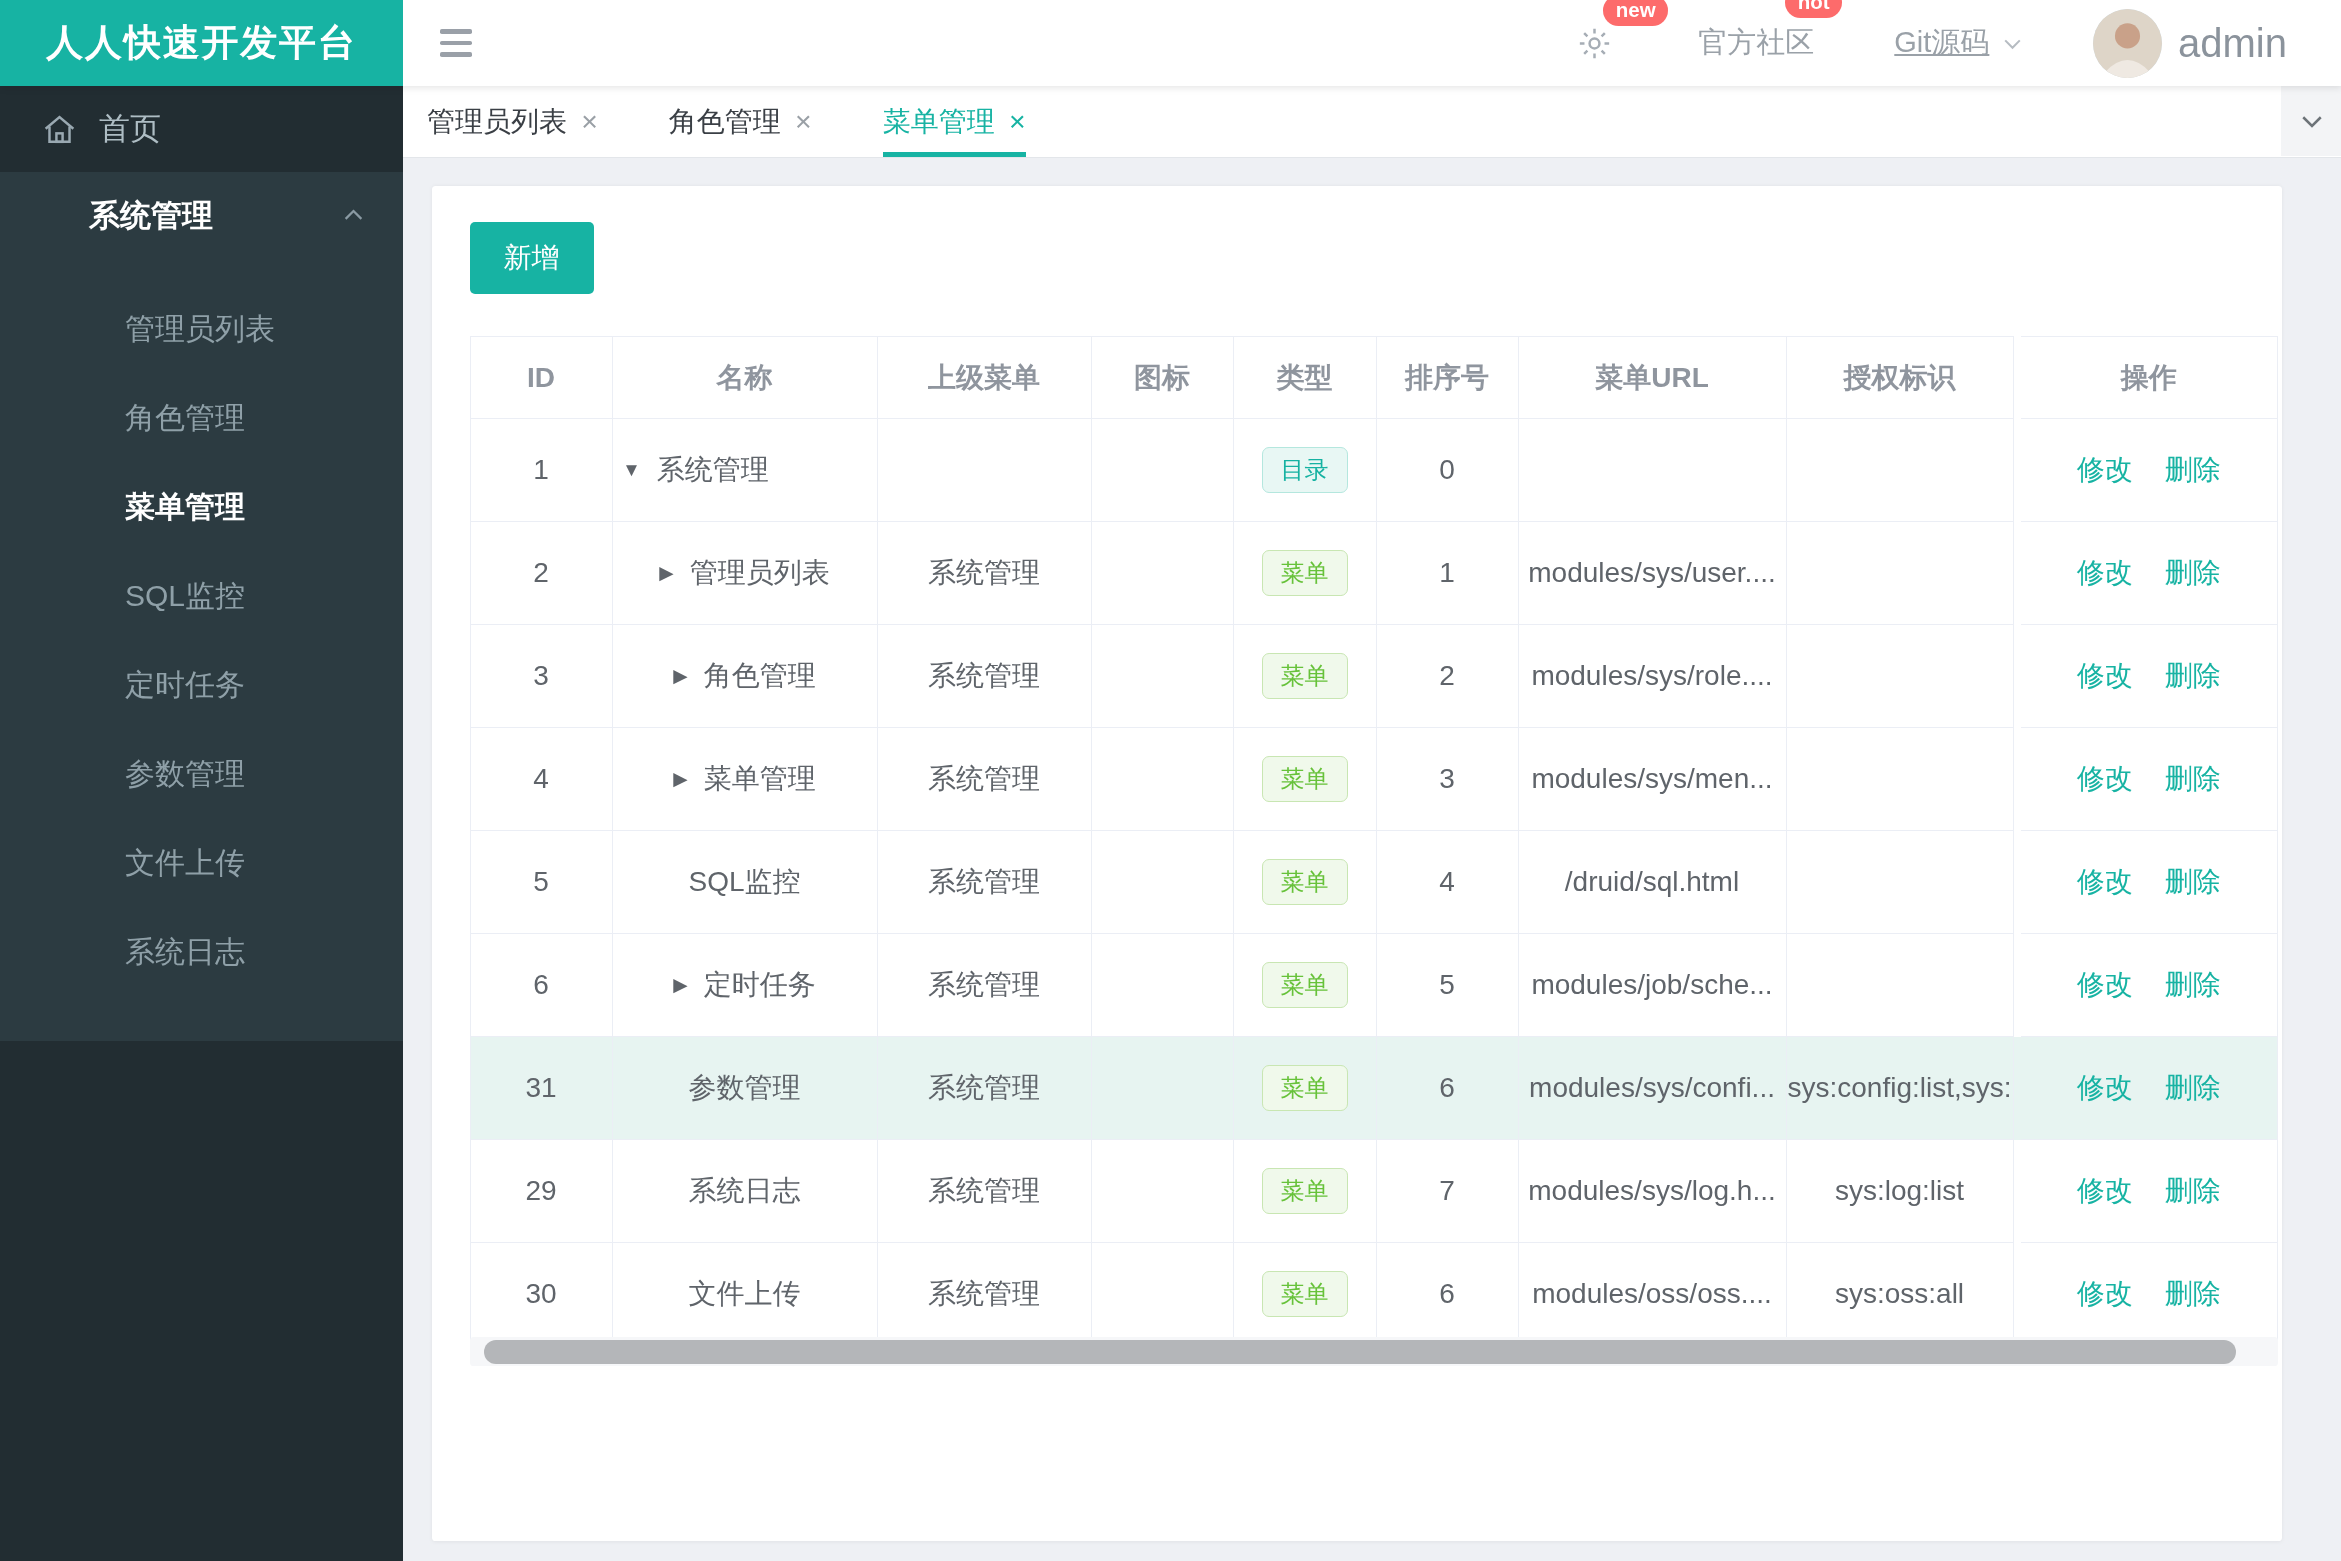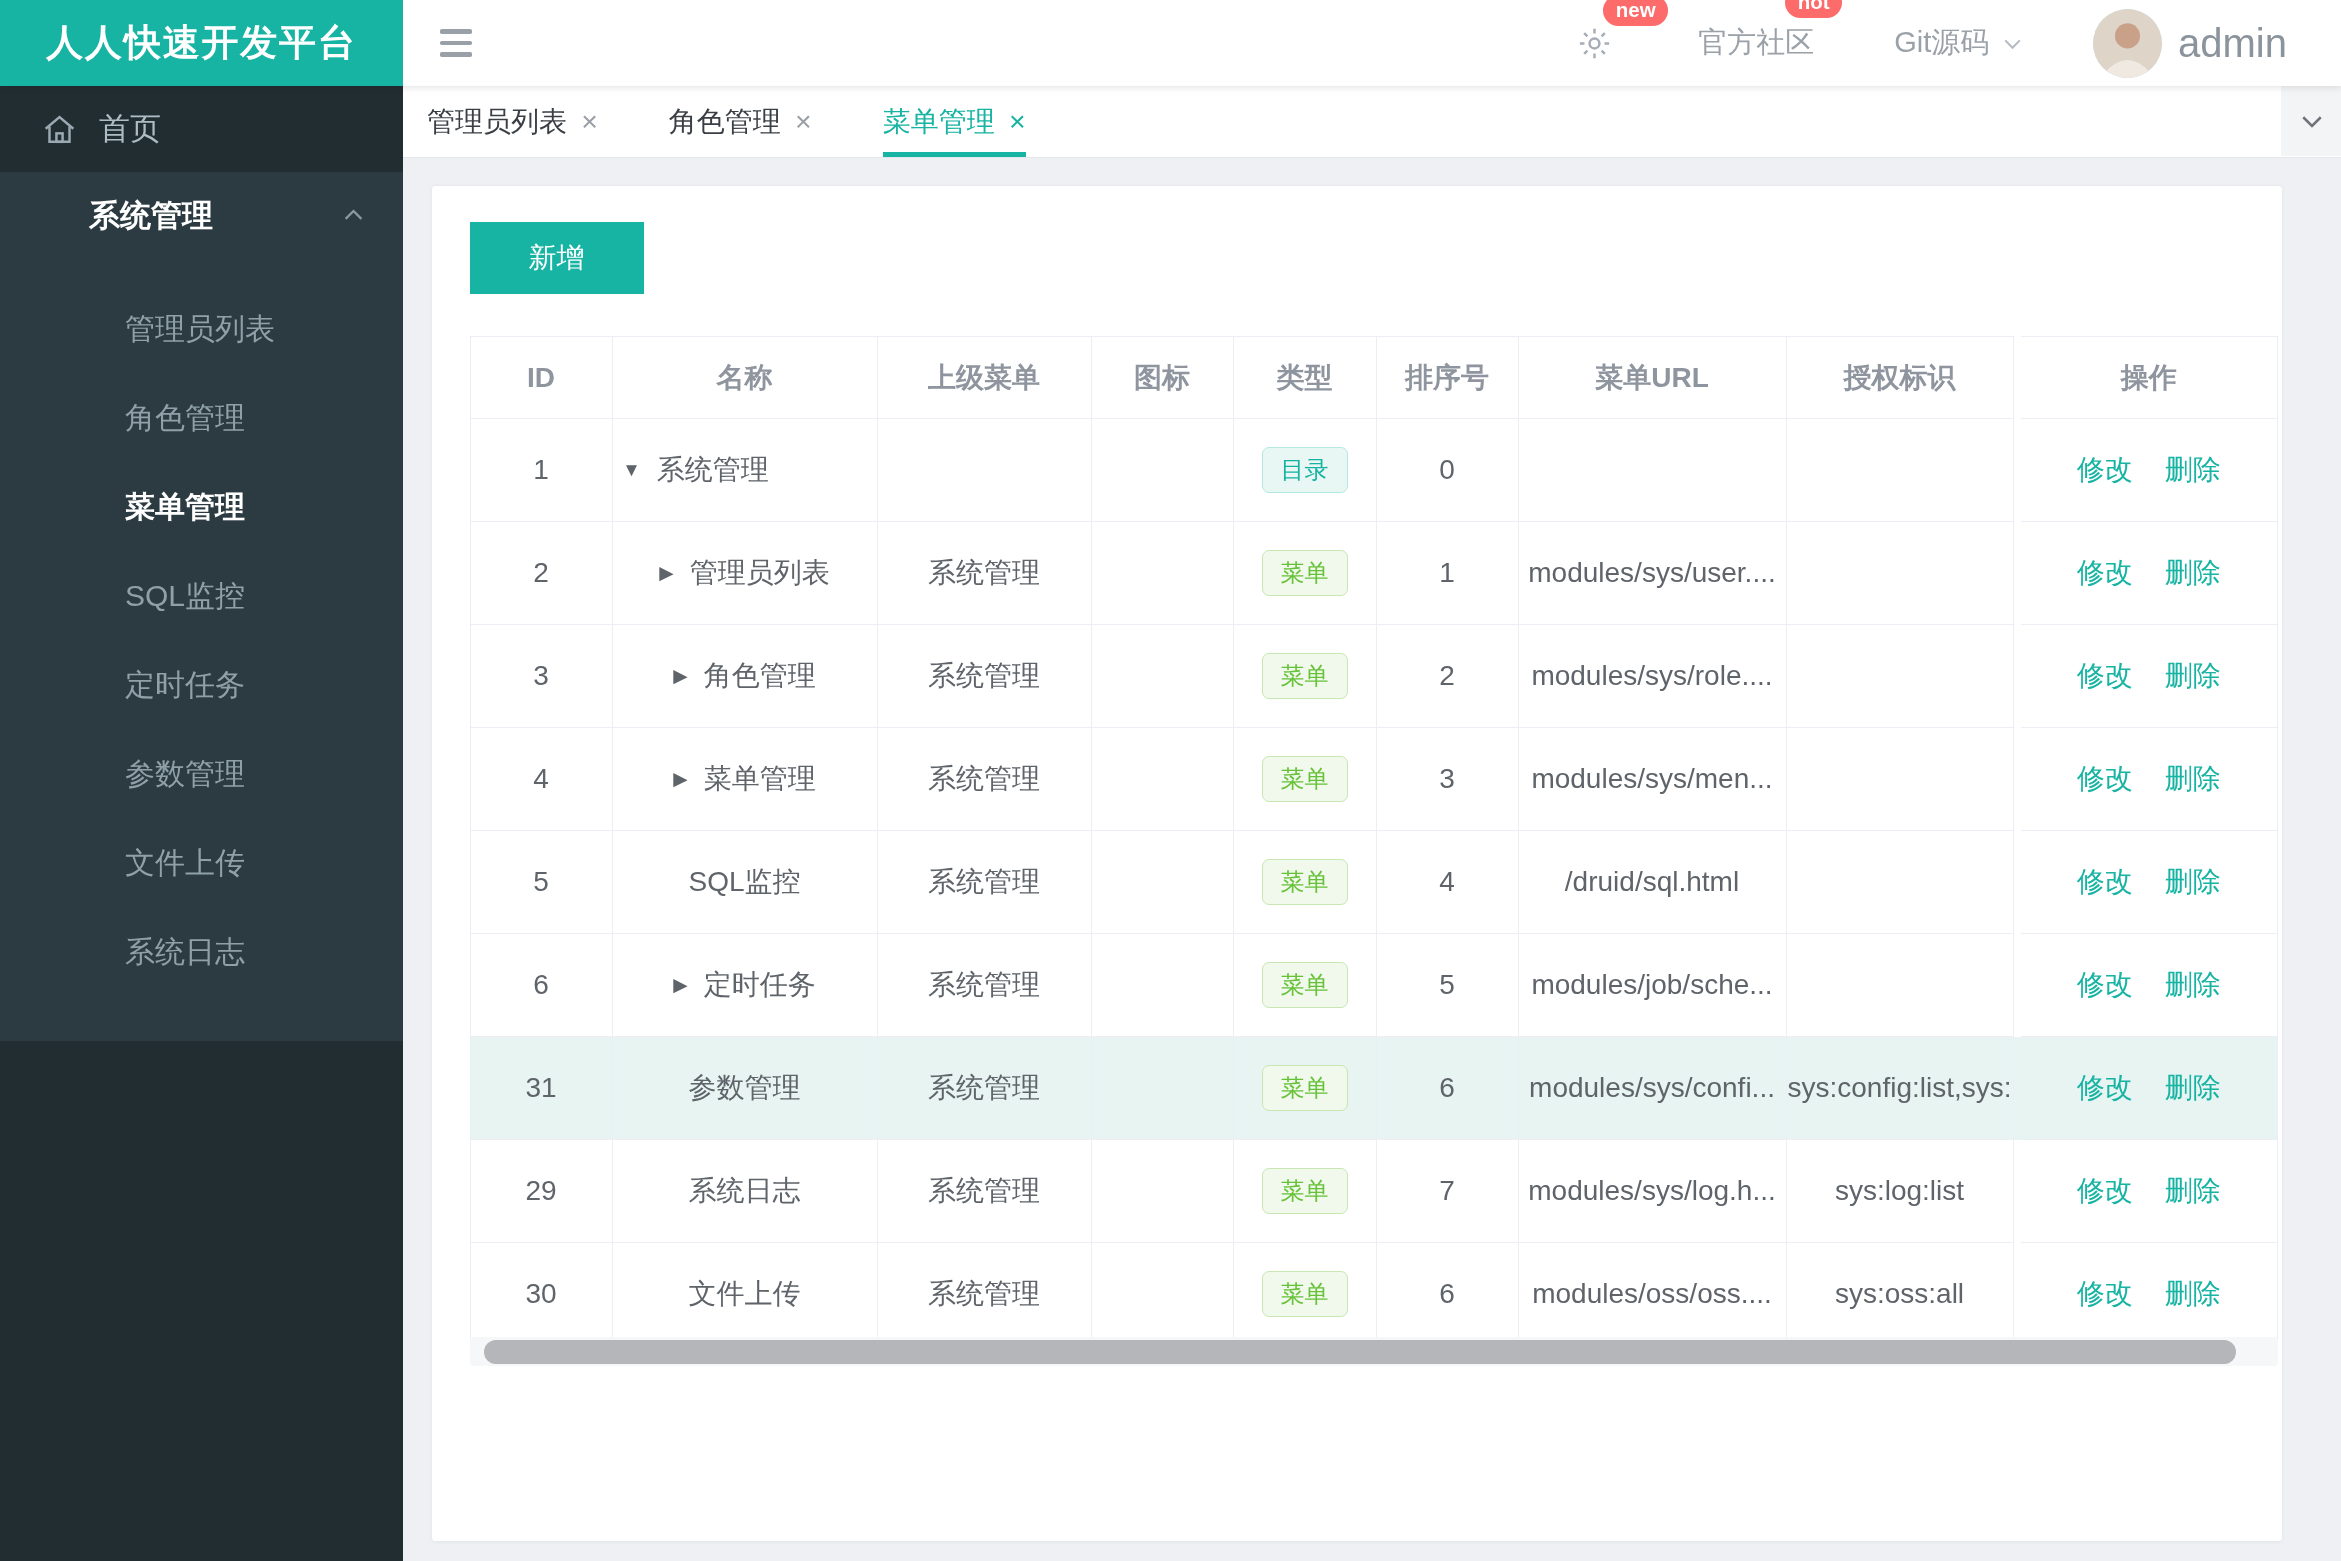--- a/index.html
+++ b/index.html
@@ -17,21 +17,21 @@
   .topbar-rest{flex:1;position:relative;display:flex;align-items:center;}
   .hamburger{margin-left:37px;width:32px;cursor:pointer;}
   .hamburger div{height:4.5px;background:#9aa0a8;border-radius:1.8px;margin:7.1px 0;}
   .top-right{position:absolute;right:55px;top:0;height:86px;display:flex;align-items:center;}
   .gear-wrap{position:relative;display:flex;align-items:center;cursor:pointer;}
   .badge-pill{position:absolute;background:#fd6b6b;color:#fff;font-size:20.5px;line-height:1;
     padding:5.3px 12.5px;border-radius:890px;font-weight:bold;white-space:nowrap;}
   .badge-new{top:-30px;left:27px;}
   .badge-hot{top:-36px;left:87px;}
   .community{margin-left:85px;position:relative;font-size:29px;color:#9aa1a8;cursor:pointer;white-space:nowrap;}
-  .git{margin-left:80px;font-size:29px;color:#9aa1a8;display:flex;align-items:center;gap:10.7px;cursor:pointer;white-space:nowrap;}
+  .git{margin-left:80px;font-size:29px;color:#9aa1a8;display:flex;align-items:center;gap:10.7px;cursor:pointer;white-space:nowrap;text-decoration:underline;}
   .avatar{margin-left:68px;width:69px;height:69px;border-radius:50%;overflow:hidden;cursor:pointer;flex:0 0 auto;background:#cfd8dc;}
   .admin{margin-left:16px;font-size:40px;color:#8b939c;cursor:pointer;}
   
   .sidebar{position:absolute;left:0;top:86px;width:403px;height:1476px;background:#222d32;z-index:30;}
   .side-home{height:86px;display:flex;align-items:center;color:#aebdc4;font-size:31px;cursor:pointer;}
   .side-home .home-ic{margin-left:41px;display:flex;}
   .side-home .home-label{margin-left:21px;}
   .side-group{background:#2c3b41;padding-bottom:45px;}
   .group-header{height:87px;display:flex;align-items:center;position:relative;cursor:pointer;}
   .group-title{margin-left:89px;font-size:31px;color:#fff;font-weight:bold;}
@@ -47,22 +47,22 @@
     cursor:pointer;border-bottom:5.3px solid transparent;padding-top:5.3px;box-sizing:border-box;}
   .tab-close{margin-left:14.2px;color:#9aa0a6;font-size:28.5px;}
   .tab.active{color:#17b3a3;border-bottom-color:#17b3a3;}
   .tab.active .tab-close{color:#17b3a3;}
   .tab-overflow{position:absolute;right:0;top:0;width:61px;height:70px;background:#f3f4f6;
     display:flex;align-items:center;justify-content:center;cursor:pointer;}
   
   .content{position:absolute;left:403px;top:159px;width:1939px;height:1403px;background:#eef0f4;}
   .panel{position:absolute;left:28.5px;top:27px;width:1850px;height:1355px;background:#fff;
     border-radius:3.6px;box-shadow:0 0.9px 4.5px rgba(0,0,0,.06);}
-  .add-btn{position:absolute;left:38px;top:36px;height:72px;padding:0 59px;background:#17b3a3;
-    color:#fff;font-size:28px;border:none;border-radius:0;cursor:pointer;
+  .add-btn{position:absolute;left:38px;top:36px;height:72px;padding:0 34px;background:#17b3a3;
+    color:#fff;font-size:28px;border:none;border-radius:5px;cursor:pointer;
     font-family:inherit;}
   .table-wrap{position:absolute;left:38px;top:150px;width:1808px;}
   table{border-collapse:collapse;table-layout:fixed;width:1808px;border-left:1.8px solid #ebeef5;}
   th{height:79px;font-size:28px;color:#8f959e;font-weight:bold;background:#fff;
     border-top:1.8px solid #ebeef5;border-right:1.8px solid #ebeef5;border-bottom:1.8px solid #ebeef5;}
   td{height:100px;font-size:28px;color:#5f646a;text-align:center;background:#fff;
     border-right:1.8px solid #ebeef5;border-bottom:1.8px solid #ebeef5;
     overflow:hidden;white-space:nowrap;}
   th.gap,td.gap{border:none;background:#fff;}
   tr.hl td{background:#e7f4f1;}

